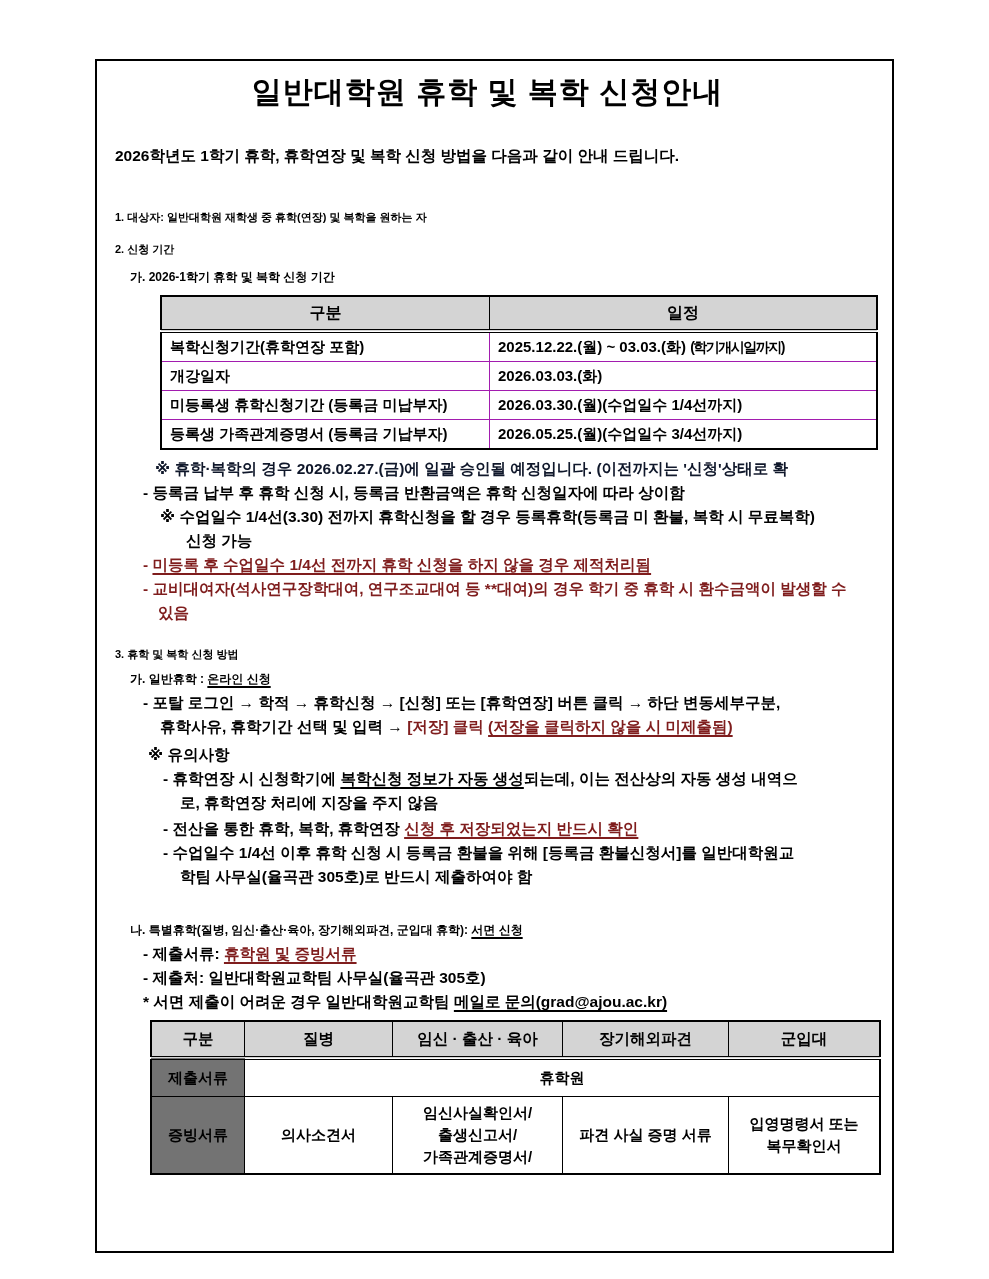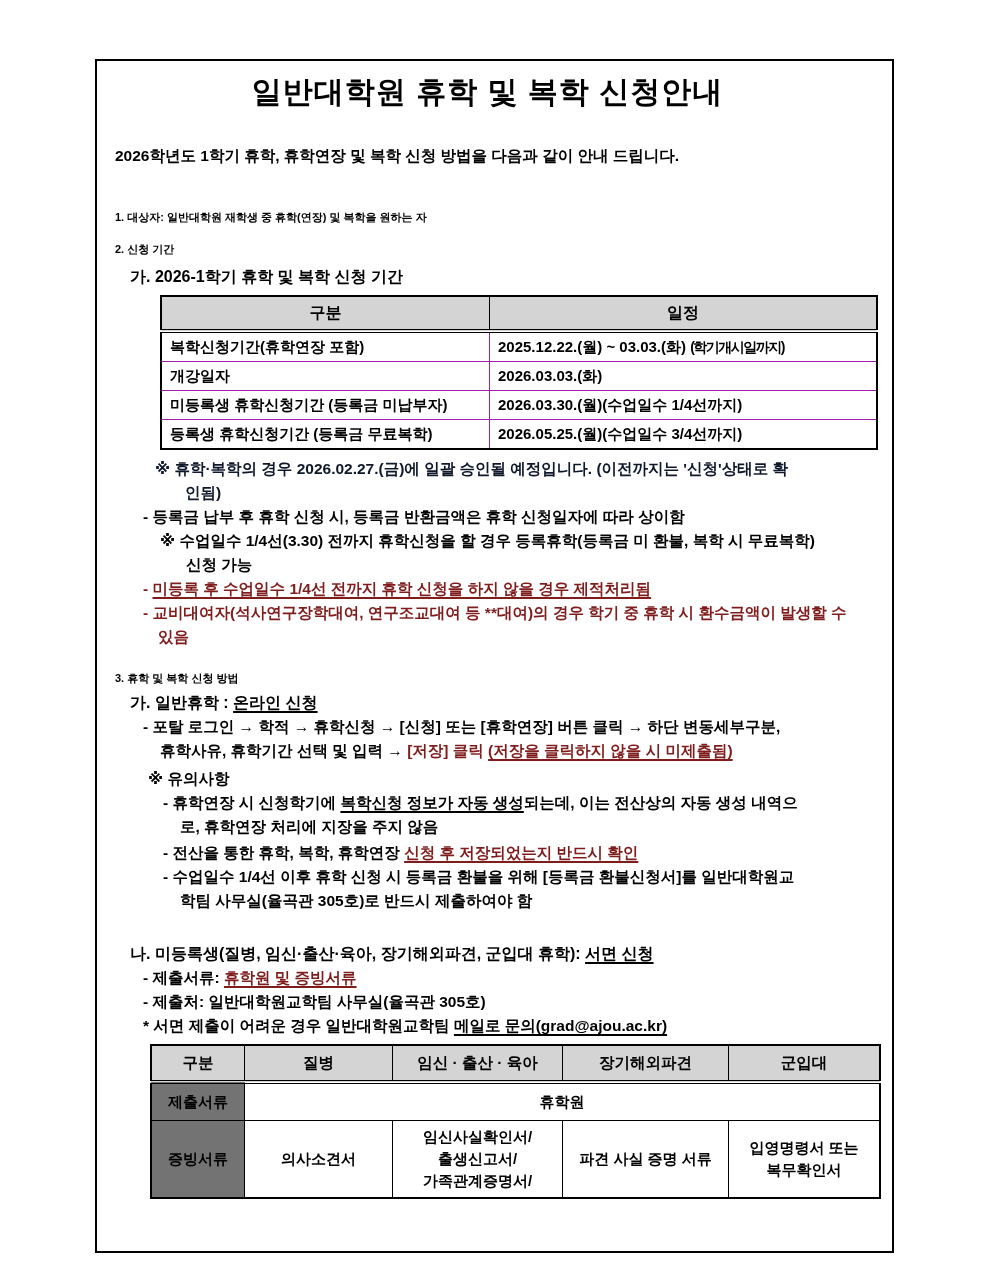--- a/index.html
+++ b/index.html
@@ -15,21 +15,21 @@
   }
   .doc-title{
     margin:10px 0 0 0;text-align:center;
     font-size:30px;font-weight:800;letter-spacing:1px;line-height:42px;
   }
   .line{font-size:15.5px;font-weight:600;line-height:24px;white-space:nowrap;}
   .intro{margin-top:31px;}
   .h-num{font-size:11px;font-weight:800;line-height:26px;white-space:nowrap;}
   .h1{margin-top:36px;}
   .h2{margin-top:6px;}
-  .h-sub{font-size:16px;font-weight:800;line-height:24px;margin-left:15px;white-space:nowrap;}
+  .h-sub{font-size:12px;font-weight:800;line-height:24px;margin-left:15px;white-space:nowrap;}
   .ga1{margin-top:3px;}
 
   table{border-collapse:collapse;table-layout:fixed;}
   .t1{margin:6px 0 0 45px;width:718px;border:2px solid #000;}
   .t1 th{
     background:#d4d4d4;font-size:16px;font-weight:700;
     border:1px solid #000;border-bottom:4px double #000;height:30px;text-align:center;
   }
   .t1 td{
     border:1px solid #a21caf;height:28px;font-size:15px;font-weight:600;
@@ -99,28 +99,27 @@
       </tr>
       <tr>
         <td>개강일자</td>
         <td>2026.03.03.(화)</td>
       </tr>
       <tr>
         <td>미등록생 휴학신청기간 (등록금 미납부자)</td>
         <td>2026.03.30.(월)(수업일수 1/4선까지)</td>
       </tr>
       <tr>
-        <td>등록생 휴학신청기간 (등록금 무료복학)</td>
+        <td>등록생 가족관계증명서 (등록금 기납부자)</td>
         <td>2026.05.25.(월)(수업일수 3/4선까지)</td>
       </tr>
     </tbody>
   </table>
 
   <div class="line note-blue nb1">※ 휴학·복학의 경우 2026.02.27.(금)에 일괄 승인될 예정입니다. (이전까지는 '신청'상태로 확</div>
-  <div class="line note-blue nb2">인됨)</div>
 
   <div class="line ind-dash">- 등록금 납부 후 휴학 신청 시, 등록금 반환금액은 휴학 신청일자에 따라 상이함</div>
   <div class="line ind-note">※ 수업일수 1/4선(3.30) 전까지 휴학신청을 할 경우 등록휴학(등록금 미 환불, 복학 시 무료복학)</div>
   <div class="line ind-note2">신청 가능</div>
   <div class="line ind-dash red"><span>- </span><span class="u">미등록 후 수업일수 1/4선 전까지 휴학 신청을 하지 않을 경우 제적처리됨</span></div>
   <div class="line ind-dash red">- 교비대여자(석사연구장학대여, 연구조교대여 등 **대여)의 경우 학기 중 휴학 시 환수금액이 발생할 수</div>
   <div class="line ind-cont red">있음</div>
 
   <div class="h-num h3">3. 휴학 및 복학 신청 방법</div>
 
@@ -129,21 +128,21 @@
   <div class="line ind-dash">- 포탈 로그인 → 학적 → 휴학신청 → [신청] 또는 [휴학연장] 버튼 클릭 → 하단 변동세부구분,</div>
   <div class="line ind-note"><span>휴학사유, 휴학기간 선택 및 입력 → </span><span class="red">[저장] 클릭 </span><span class="red u">(저장을 클릭하지 않을 시 미제출됨)</span></div>
 
   <div class="line note-h3">※ 유의사항</div>
   <div class="line ind-dash3"><span>- 휴학연장 시 신청학기에 </span><span class="u">복학신청 정보가 자동 생성</span><span>되는데, 이는 전산상의 자동 생성 내역으</span></div>
   <div class="line ind-cont3">로, 휴학연장 처리에 지장을 주지 않음</div>
   <div class="line ind-dash3 gap-check"><span>- 전산을 통한 휴학, 복학, 휴학연장 </span><span class="red u">신청 후 저장되었는지 반드시 확인</span></div>
   <div class="line ind-dash3">- 수업일수 1/4선 이후 휴학 신청 시 등록금 환불을 위해 [등록금 환불신청서]를 일반대학원교</div>
   <div class="line ind-cont3">학팀 사무실(율곡관 305호)로 반드시 제출하여야 함</div>
 
-  <div class="h-sub na2"><span>나. 미등록생(질병, 임신·출산·육아, 장기해외파견, 군입대 휴학): </span><span class="u">서면 신청</span></div>
+  <div class="h-sub na2"><span>나. 특별휴학(질병, 임신·출산·육아, 장기해외파견, 군입대 휴학): </span><span class="u">서면 신청</span></div>
   <div class="line ind-dash"><span>- 제출서류: </span><span class="red u">휴학원 및 증빙서류</span></div>
   <div class="line ind-dash">- 제출처: 일반대학원교학팀 사무실(율곡관 305호)</div>
   <div class="line ind-dash"><span>* 서면 제출이 어려운 경우 일반대학원교학팀 </span><span class="u">메일로 문의(grad@ajou.ac.kr)</span></div>
 
   <table class="t2">
     <thead>
       <tr>
         <th class="cw0">구분</th>
         <th class="cw1">질병</th>
         <th class="cw2">임신 · 출산 · 육아</th>

